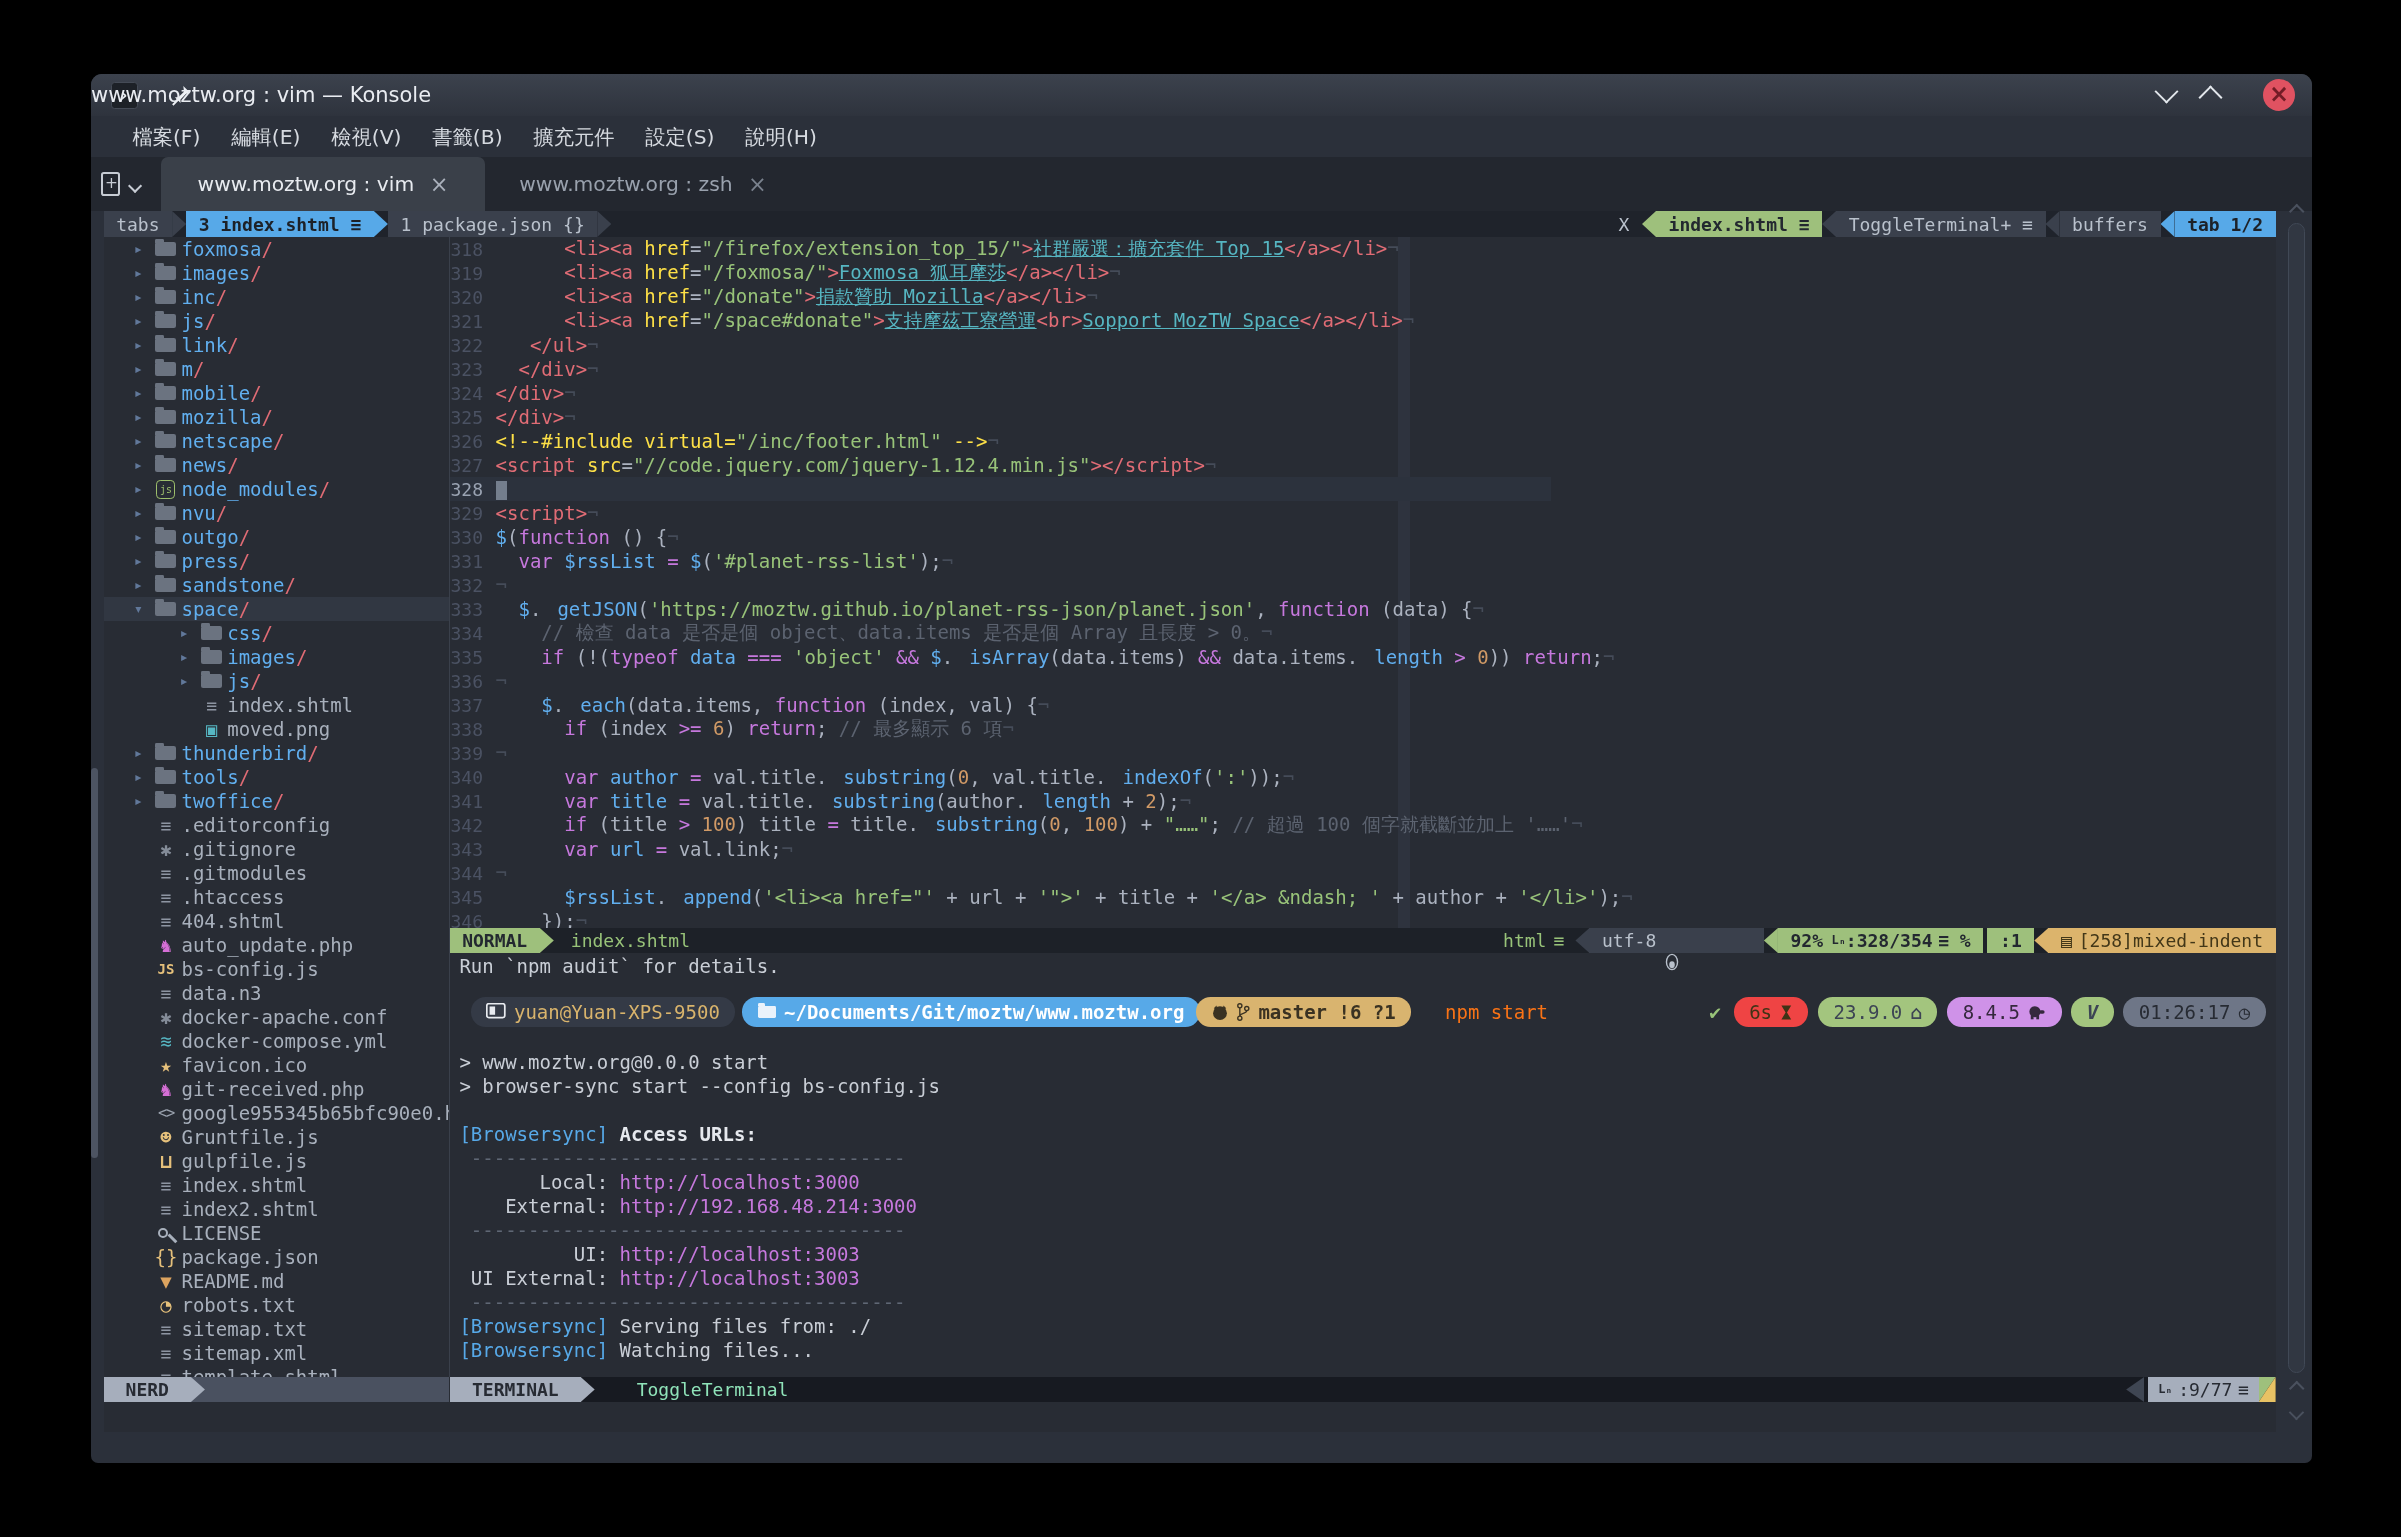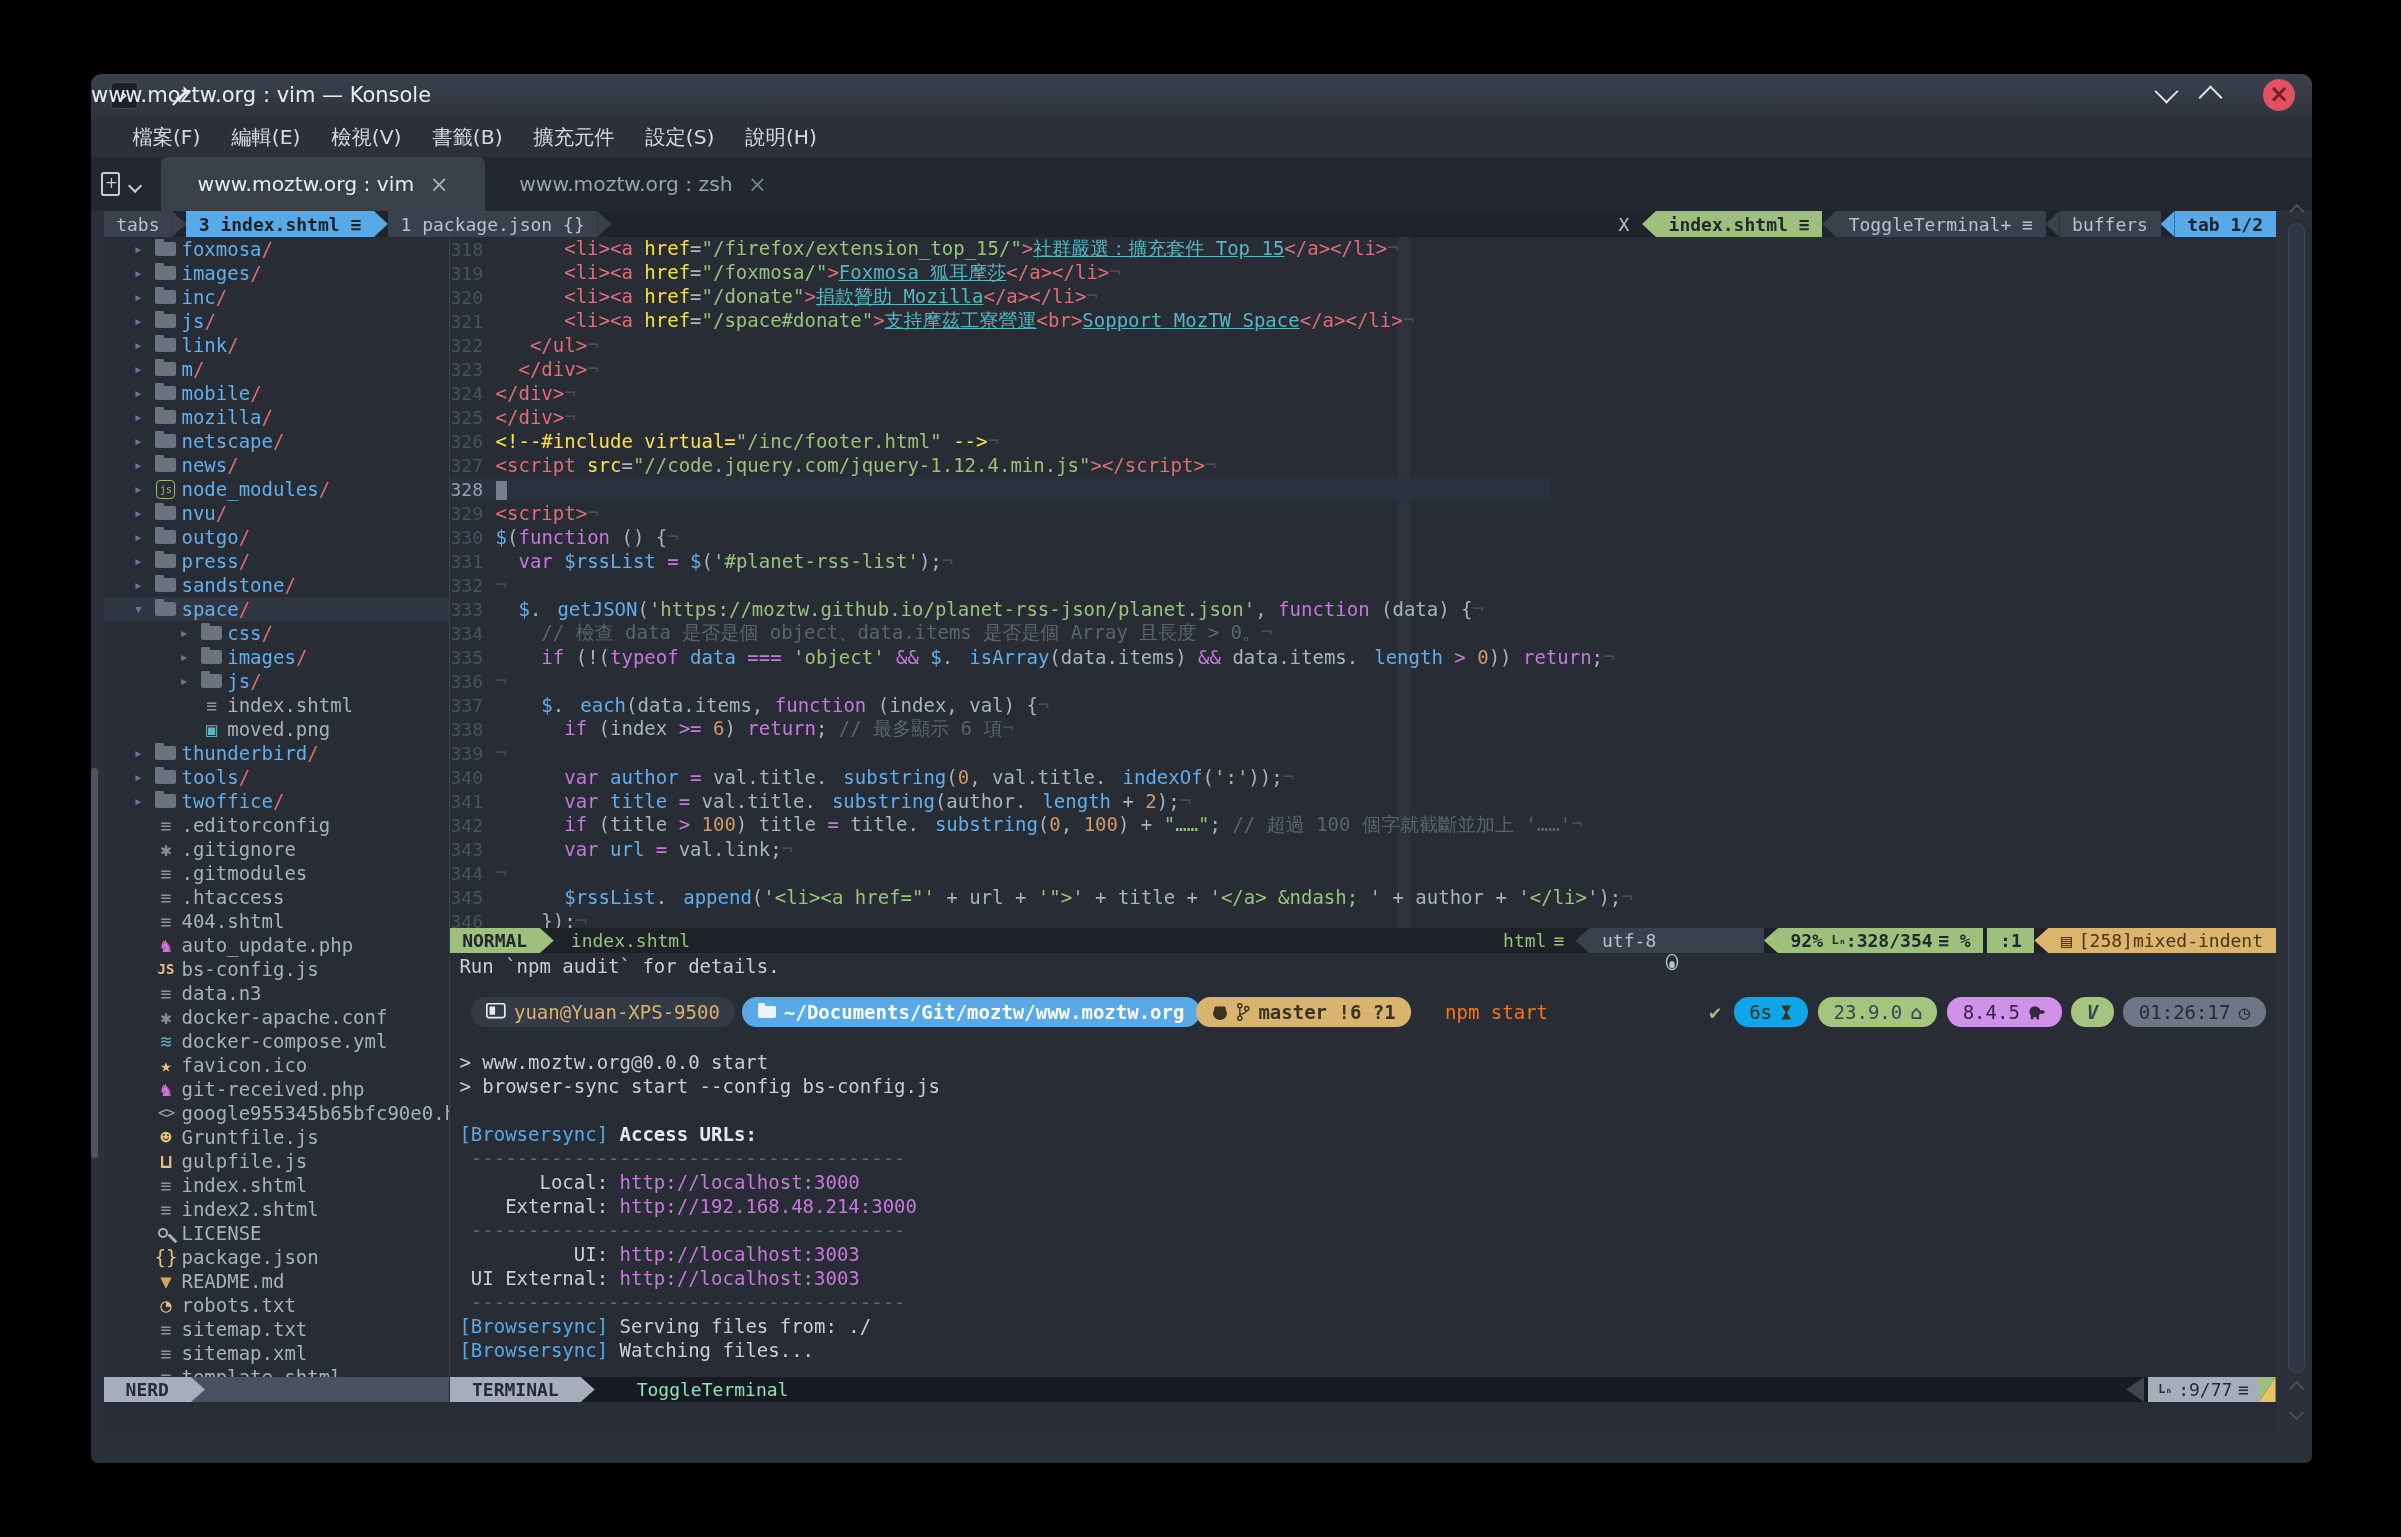--- a/index.html
+++ b/index.html
@@ -125,21 +125,21 @@
 
   
   .prompt { position:absolute; left:21px; top:42px; width:1795px; height:32px; display:flex; align-items:center; }
   .pill { height:29.5px; border-radius:14.7px; display:flex; align-items:center; padding:0 15.4px; gap:8.4px; }
   .p-dark { background:#343a46; color:#d9b46c; }
   .p-blue { background:#57a9e8; color:#fff; font-weight:bold; }
   .p-tan  { background:#d9b46f; color:#3a3222; font-weight:bold; }
   .p-green{ background:#a3c57e; color:#3c4454; }
   .p-purple{ background:#cf92e8; color:#35283d; }
   .p-gray { background:#6e7687; color:#272b33; }
-  .p-yellow{ background:#0ea5e9; color:#3f3316; }
+  .p-yellow{ background:#ef4444; color:#3f3316; }
   .mini-folder { width:18px; height:12.6px; background:#eaf2fb; border-radius:1.4px; position:relative; }
   .mini-folder::before { content:""; position:absolute; left:0; top:-2.8px; width:7.7px; height:3.5px;
     background:#eaf2fb; border-radius:1.4px 1.4px 0 0; }
   .npm-start { color:#f97316; margin-left:34px; }
   .p-right { margin-left:auto; display:flex; align-items:center; gap:9.8px; }
   .p-check { color:#98c379; font-size:19.6px; margin-right:2.8px; }
 
   
   .bstatus { position:absolute; left:0; top:1166px; width:2172px; height:25px; display:flex; font-size:18px; }
   .nerd-bar { width:345px; background:#4a5160; display:flex; align-items:stretch; }

